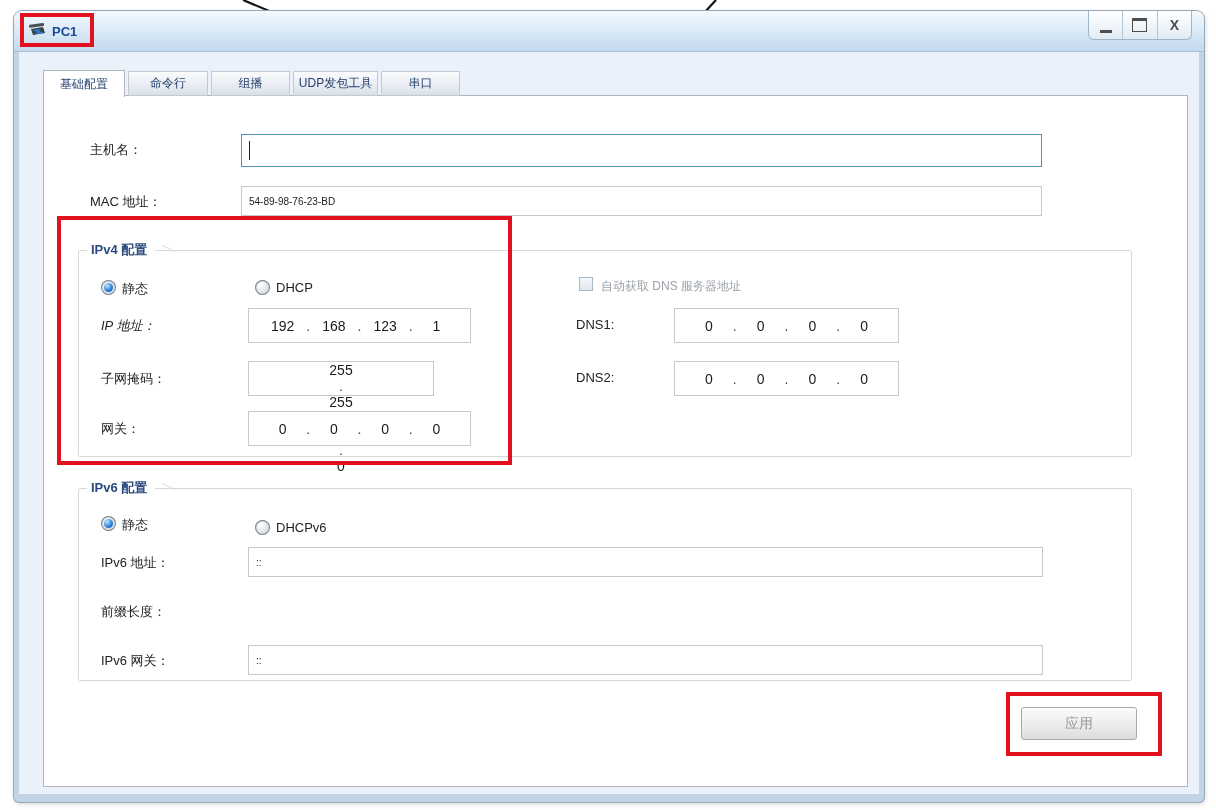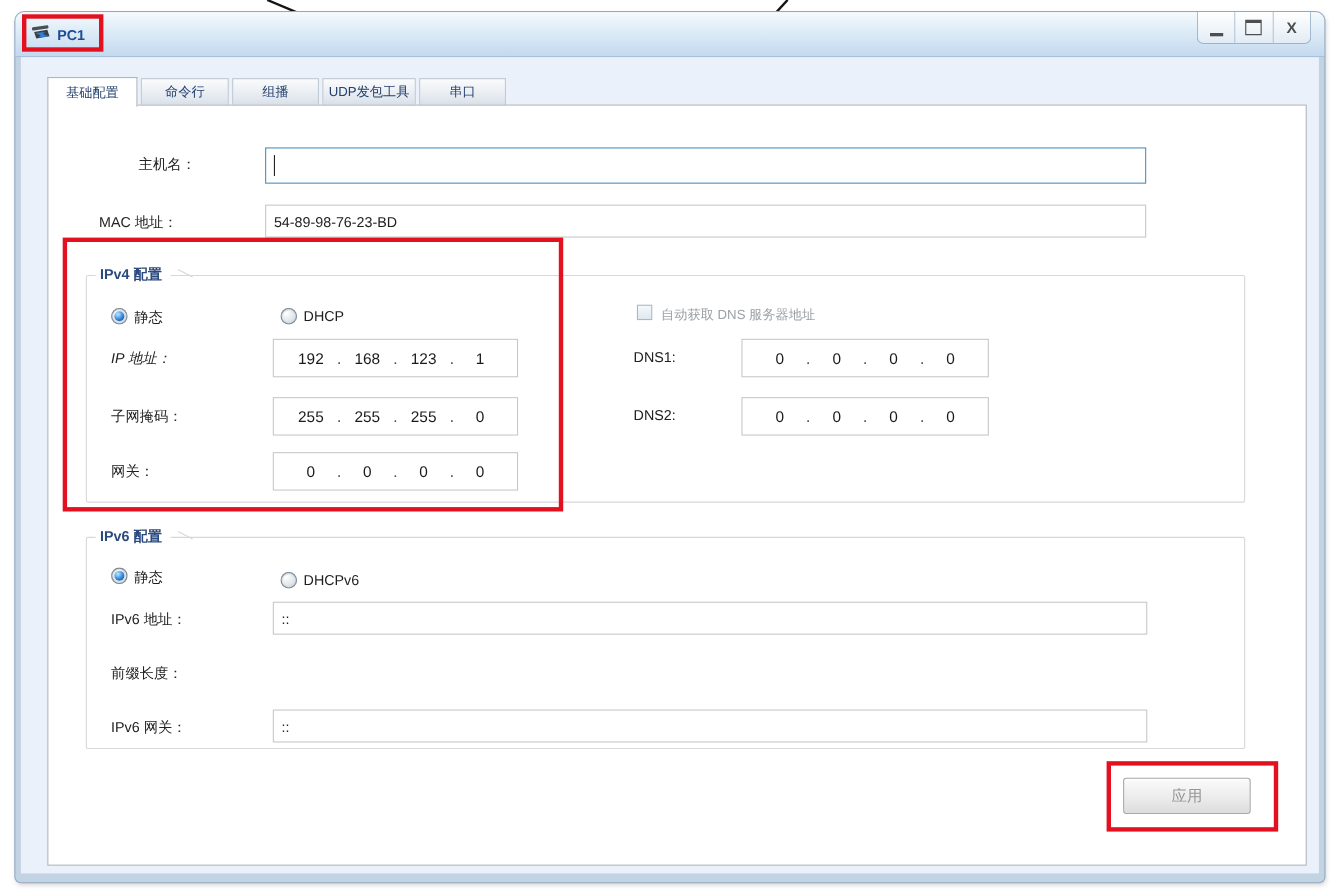--- a/index.html
+++ b/index.html
@@ -35,21 +35,21 @@
        font-size:12px;color:#23406e;cursor:pointer;}
   .tab.inactive{background:linear-gradient(180deg,#fafbfc,#e2e7ee 80%,#d8dfe8);
                 border:1px solid #c2cbd4;}
   .tab.active{background:#ffffff;border:1px solid #b0b6bc;border-bottom:none;z-index:5;}
 
   .panel{left:43px;top:95px;width:1145px;height:692px;background:#ffffff;
          border:1px solid #b0b6bc;z-index:3;}
 
   
   .flabel{font-size:13px;color:#222222;z-index:6;white-space:nowrap;}
-  .input{background:#ffffff;border:1px solid #c8c8c8;z-index:6;font-size:13px;color:#222;
+  .input{background:#ffffff;border:1px solid #c8c8c8;z-index:6;font-size:10px;color:#222;
          display:flex;align-items:center;padding-left:7px;}
   .input.focused{border:1px solid #4c90c0;}
   .caret{width:1px;height:19px;background:#222;margin-left:0px;}
 
   .ipfield{background:#ffffff;border:1px solid #c9c9c9;z-index:6;display:flex;
            align-items:center;padding:0 12px;font-size:14px;color:#1a1a1a;}
   .ipfield .oct{flex:1;text-align:center;}
   .ipfield .dot{width:8px;text-align:center;color:#444;}
   .ipfield .dot::before{content:".";}
 
@@ -125,21 +125,21 @@
   <div class="abs tab inactive" style="left:211px;top:71px;width:79px;height:25px;">
       <span>组播</span>
     </div>
   <div class="abs tab inactive" style="left:293px;top:71px;width:85px;height:25px;">
       <span>UDP发包工具</span>
     </div>
   <div class="abs tab inactive" style="left:381px;top:71px;width:79px;height:25px;">
       <span>串口</span>
     </div>
 
-  <div class="abs flabel" style="left:90px;top:141px;margin-left:36px;">主机名：</div>
+  <div class="abs flabel" style="left:90px;top:141px;">主机名：</div>
   <div class="abs input focused" style="left:241px;top:134px;width:801px;height:33px;">
     <span></span>
     <span class="caret"></span>
   </div>
 
   <div class="abs flabel" style="left:90px;top:193px;">MAC 地址：</div>
   <div class="abs input" style="left:241px;top:186px;width:801px;height:30px;">
     <span>54-89-98-76-23-BD</span>
   </div>
 
@@ -157,21 +157,21 @@
       <span class="oct">192</span>
         <span class="dot"></span>
         <span class="oct">168</span>
         <span class="dot"></span>
         <span class="oct">123</span>
         <span class="dot"></span>
         <span class="oct">1</span>
     </div>
 
     <div class="abs flabel" style="left:22px;top:119px;">子网掩码：</div>
-    <div class="abs ipfield" style="left:169px;top:110px;width:223px;height:35px;">
+    <div class="abs ipfield" style="left:169px;top:110px;width:186px;height:35px;flex-direction:column;">
       <span class="oct">255</span>
         <span class="dot"></span>
         <span class="oct">255</span>
         <span class="dot"></span>
         <span class="oct">255</span>
         <span class="dot"></span>
         <span class="oct">0</span>
     </div>
 
     <div class="abs flabel" style="left:22px;top:169px;">网关：</div>

